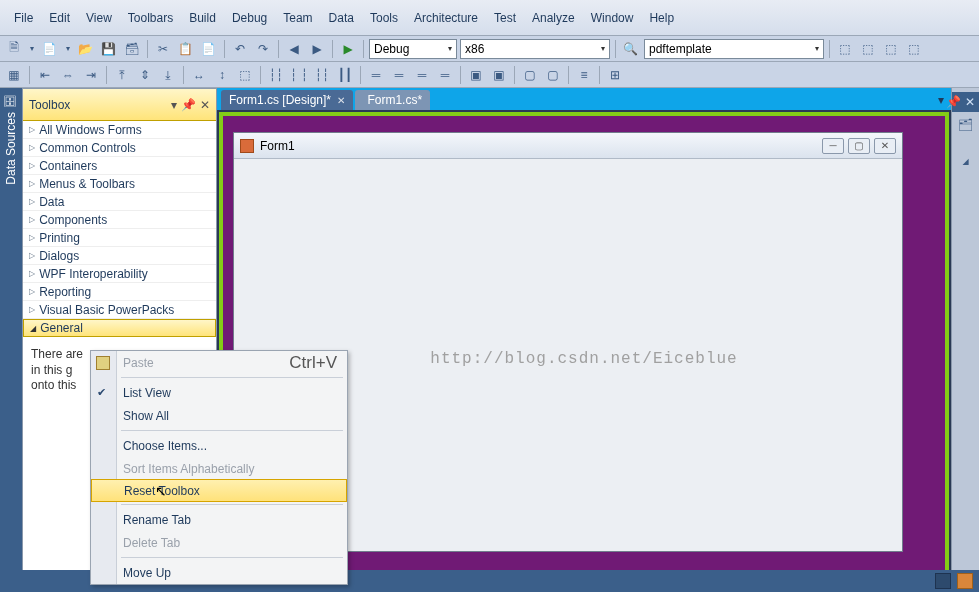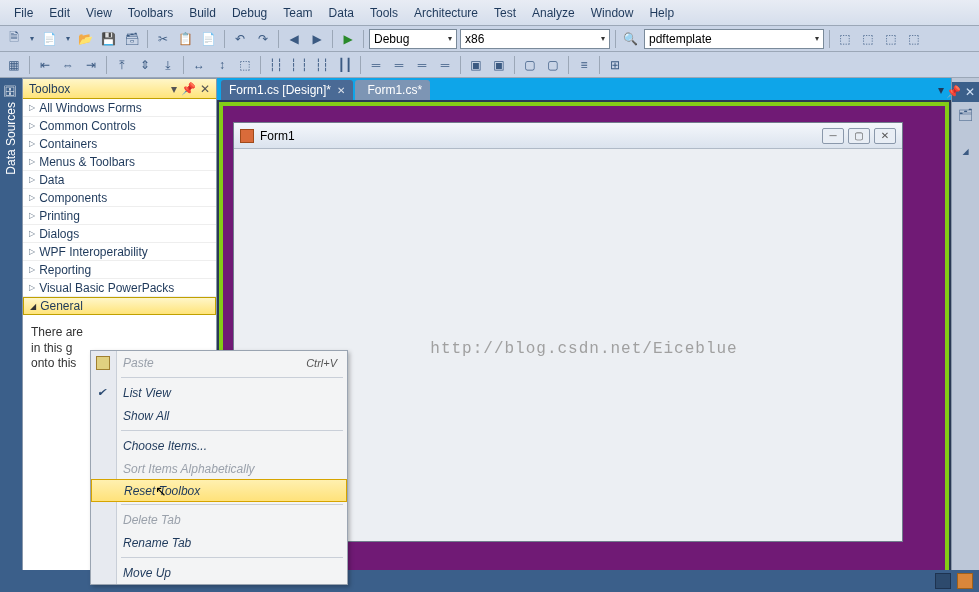--- a/index.html
+++ b/index.html
@@ -1,33 +1,33 @@
 <!DOCTYPE html>
 <html><head>
 <meta charset="utf-8">
 <style>
 * { box-sizing: border-box; margin: 0; padding: 0; font-family: "Segoe UI", Tahoma, sans-serif; font-size: 12px; }
 body { background: #bcc7d8; width: 979px; height: 592px; overflow: hidden; position: relative; }
 
-.menubar { background: linear-gradient(#e8ecf4, #d5deec); height: 26px; display: flex; align-items: center; padding: 0 6px; border-bottom: 1px solid #9ba7b7; }
+.menubar { background: linear-gradient(#e8ecf4, #d5deec); height: 36px; display: flex; align-items: center; padding: 0 6px; border-bottom: 1px solid #9ba7b7; }
 .menubar span { padding: 3px 8px; color: #1e395b; cursor: default; }
 
 .toolbar { background: #c9d4e6; height: 26px; display: flex; align-items: center; padding: 0 4px; gap: 3px; border-bottom: 1px solid #9ba7b7; }
 .tbr-btn { width: 20px; height: 20px; display: flex; align-items: center; justify-content: center; color: #3b5a82; border-radius: 2px; }
 .tbr-sep { width: 1px; height: 18px; background: #9ba7b7; margin: 0 2px; }
 .tbr-combo { height: 20px; background: #fff; border: 1px solid #7a8a9a; font-size: 11px; padding: 1px 4px; display: flex; align-items: center; justify-content: space-between; }
 .tbr-combo .arrow { font-size: 8px; color: #333; }
 
 .main { display: flex; height: calc(592px - 22px - 26px - 26px); }
 
 .side-tab { background: #3b5f8a; color: #fff; width: 22px; writing-mode: vertical-rl; text-orientation: mixed; padding: 6px 2px; font-size: 12px; display: flex; align-items: center; }
 .side-tab .lbl { transform: rotate(180deg); }
 
 .toolbox { width: 195px; background: #fff; border: 1px solid #8a98ab; display: flex; flex-direction: column; }
-.panel-header { background: linear-gradient(#fff6c8, #ffe47a); height: 20px; display: flex; align-items: center; padding: 0 6px; border-bottom: 1px solid #c0a000; color: #1e395b; justify-content: space-between; }
+.panel-header { background: linear-gradient(#fff6c8, #ffe47a); height: 32px; display: flex; align-items: center; padding: 0 6px; border-bottom: 1px solid #c0a000; color: #1e395b; justify-content: space-between; }
 .panel-header .icons { display: flex; gap: 4px; font-size: 10px; color: #555; }
 .tbx-item { height: 18px; display: flex; align-items: center; padding: 0 6px; gap: 4px; color: #1e395b; border-bottom: 1px solid #eee; }
 .tbx-item .tri { font-size: 8px; color: #6b7b8c; }
 .tbx-item.expanded { background: linear-gradient(#fff6c8, #ffe47a); border: 1px solid #c0a000; }
 .tbx-msg { padding: 10px 8px; color: #333; line-height: 1.3; }
 
 .center { flex: 1; display: flex; flex-direction: column; background: #293955; }
 .doc-tabs { height: 22px; background: #0ea5e9; display: flex; align-items: flex-end; padding-left: 4px; }
 .doc-tab { background: #4a6a95; color: #fff; height: 20px; padding: 2px 8px; display: flex; align-items: center; gap: 6px; margin-right: 2px; border-top-left-radius: 3px; border-top-right-radius: 3px; }
 .doc-tab .x { font-size: 10px; opacity: .8; }
@@ -46,24 +46,24 @@
 .hscroll .track { flex:1; position:relative; }
 .hscroll .thumb { position:absolute; left:45%; width:20px; height:10px; top:3px; background:#c7cfda; border:1px solid #9aa4b1; border-radius:2px; }
 
 .right-gutter { width: 28px; background: #bcc7d8; display: flex; flex-direction: column; align-items: center; padding-top: 4px; gap: 4px; border-left: 1px solid #8a98ab; }
 .rg-ico { width: 18px; height: 18px; display:flex; align-items:center; justify-content:center; font-size:12px; color:#3b5a82; }
 .rg-top { width:100%; height:20px; background:#3b5f8a; display:flex; align-items:center; justify-content:flex-end; gap:4px; padding:0 4px; color:#cfe0f5; font-size:10px; }
 
 
 .ctx { position: absolute; left: 90px; top: 350px; width: 258px; background: #f3f4f5; border: 1px solid #9aa4b1; box-shadow: 2px 2px 4px rgba(0,0,0,.25); z-index: 100; }
 .ctx-gutter { position:absolute; left:0; top:0; bottom:0; width:26px; background:#e7eaf0; border-right:1px solid #c9cfd8; }
-.ctx-item { position:relative; height:23px; display:flex; align-items:center; padding-left:32px; color:#1e395b;font-style:italic; }
+.ctx-item { position:relative; height:23px; display:flex; align-items:center; padding-left:32px; color:#1e395b; }
 .ctx-item.disabled { color:#9aa1ab; }
 .ctx-item.hover { background: linear-gradient(#fff0b0, #ffe27a); border:1px solid #d6a400; height:23px; margin:-1px 0; }
-.ctx-item .shortcut { margin-left:auto; padding-right:10px; color:#555; font-size:11px; }
+.ctx-item .shortcut { margin-left:auto; padding-right:10px; color:#555; font-size:17px; }
 .ctx-item .check { position:absolute; left:6px; font-size:11px; color:#2b4a72; }
 .ctx-item .paste-ico { position:absolute; left:5px; width:14px; height:14px; background:#e0d080; border:1px solid #a08030; }
 .ctx-sep { height:1px; background:#c9cfd8; margin:3px 4px 3px 30px; }
 .cursor-icon { position:absolute; left:155px; top:483px; font-size:14px; color:#000; z-index:101; pointer-events:none; }
 
 .statusbar { position:absolute; left:0; right:0; bottom:0; height:22px; background:#3b5f8a; display:flex; align-items:center; justify-content:flex-end; padding:0 6px; gap:6px; }
 .sb-ico { width:16px; height:16px; background:#2d4a6d; border:1px solid #1e3350; }
 .sb-ico.orange { background:#d9863a; border-color:#a0601a; }
 </style>
 </head>
@@ -301,25 +301,25 @@
   <div class="ctx-item">
       <span>Choose Items...</span>
     </div>
   <div class="ctx-item disabled">
       <span>Sort Items Alphabetically</span>
     </div>
   <div class="ctx-item hover">
       <span>Reset Toolbox</span>
     </div>
   <div class="ctx-sep"></div>
+  <div class="ctx-item">
+      <span>Rename Tab</span>
+    </div>
   <div class="ctx-item disabled">
       <span>Delete Tab</span>
-    </div>
-  <div class="ctx-item">
-      <span>Rename Tab</span>
     </div>
   <div class="ctx-sep"></div>
   <div class="ctx-item">
       <span>Move Up</span>
     </div>
 </div>
 <div class="cursor-icon">↖</div>
 
 <div class="statusbar">
   <div class="sb-ico"></div>

